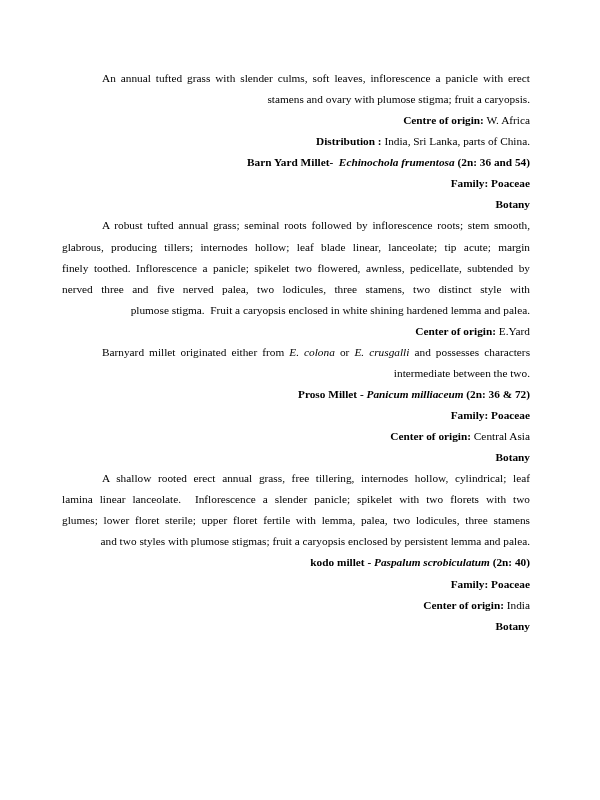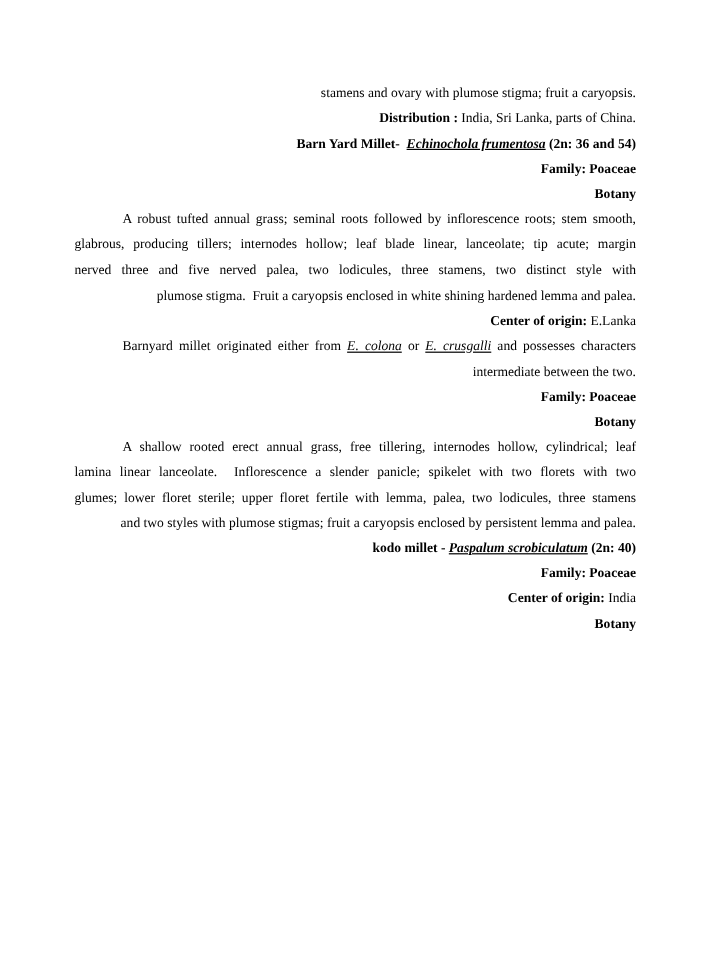--- a/index.html
+++ b/index.html
@@ -30,40 +30,45 @@
   }
   .line.justify {
     text-align: justify;
     text-align-last: justify;
     text-justify: inter-word;
   }
   .line.indent {
     text-indent: 40px;
   }
   .b { font-weight: bold; }
-  .i { font-style: italic; text-decoration: underline; }
+  .i { font-style: italic; }
 </style>
 </head>
 <body>
 
 <div class="page">
   <div class="text-block" id="text-block">
+      <div class="line justify indent"><span class="">An annual tufted grass with slender culms, soft leaves, inflorescence a panicle with erect</span></div>
       <div class="line"><span class="">stamens and ovary with plumose stigma; fruit a caryopsis.</span></div>
+      <div class="line"><span class="b ">Centre of origin:</span><span class=""> W. Africa</span></div>
       <div class="line"><span class="b ">Distribution :</span><span class=""> India, Sri Lanka, parts of China.</span></div>
       <div class="line"><span class="b ">Barn Yard Millet-  </span><span class="b i">Echinochola frumentosa</span><span class="b "> (2n: 36 and 54)</span></div>
       <div class="line"><span class="b ">Family: Poaceae</span></div>
       <div class="line"><span class="b ">Botany</span></div>
       <div class="line justify indent"><span class="">A robust tufted annual grass; seminal roots followed by inflorescence roots; stem smooth,</span></div>
       <div class="line justify"><span class="">glabrous, producing tillers; internodes hollow; leaf blade linear, lanceolate; tip acute; margin</span></div>
+      <div class="line justify"><span class="">finely toothed. Inflorescence a panicle; spikelet two flowered, awnless, pedicellate, subtended by</span></div>
       <div class="line justify"><span class="">nerved three and five nerved palea, two lodicules, three stamens, two distinct style with</span></div>
       <div class="line"><span class="">plumose stigma.  Fruit a caryopsis enclosed in white shining hardened lemma and palea.</span></div>
-      <div class="line"><span class="b ">Center of origin:</span><span class=""> E.Lanka</span></div>
+      <div class="line"><span class="b ">Center of origin:</span><span class=""> E.Yard</span></div>
       <div class="line justify indent"><span class="">Barnyard millet originated either from </span><span class="i">E. colona</span><span class=""> or </span><span class="i">E. crusgalli</span><span class=""> and possesses characters</span></div>
       <div class="line"><span class="">intermediate between the two.</span></div>
+      <div class="line"><span class="b ">Proso Millet - </span><span class="b i">Panicum milliaceum</span><span class="b "> (2n: 36 &amp; 72)</span></div>
       <div class="line"><span class="b ">Family: Poaceae</span></div>
+      <div class="line"><span class="b ">Center of origin:</span><span class=""> Central Asia</span></div>
       <div class="line"><span class="b ">Botany</span></div>
       <div class="line justify indent"><span class="">A shallow rooted erect annual grass, free tillering, internodes hollow, cylindrical; leaf</span></div>
       <div class="line justify"><span class="">lamina linear lanceolate.  Inflorescence a slender panicle; spikelet with two florets with two</span></div>
       <div class="line justify"><span class="">glumes; lower floret sterile; upper floret fertile with lemma, palea, two lodicules, three stamens</span></div>
       <div class="line"><span class="">and two styles with plumose stigmas; fruit a caryopsis enclosed by persistent lemma and palea.</span></div>
       <div class="line"><span class="b ">kodo millet - </span><span class="b i">Paspalum scrobiculatum</span><span class="b "> (2n: 40)</span></div>
       <div class="line"><span class="b ">Family: Poaceae</span></div>
       <div class="line"><span class="b ">Center of origin:</span><span class=""> India</span></div>
       <div class="line"><span class="b ">Botany</span></div>
     </div>

